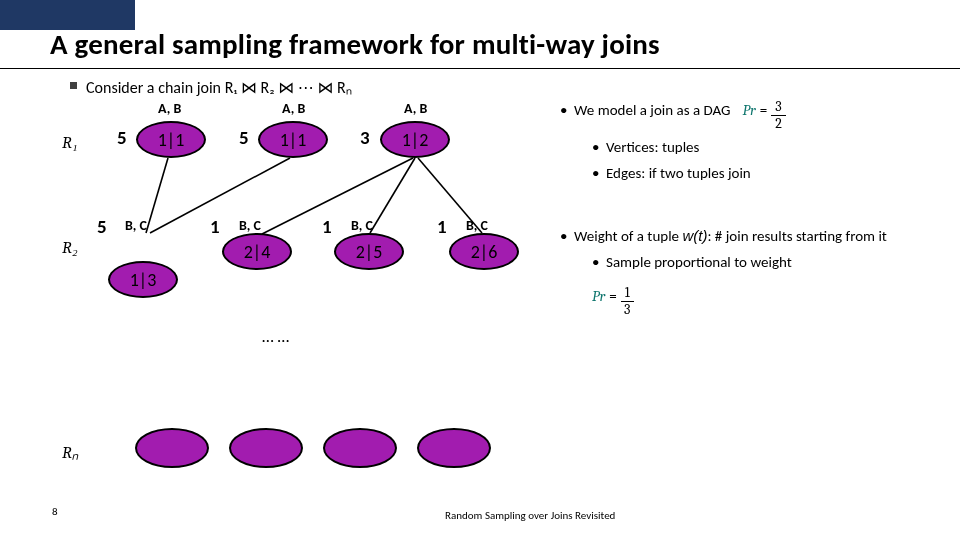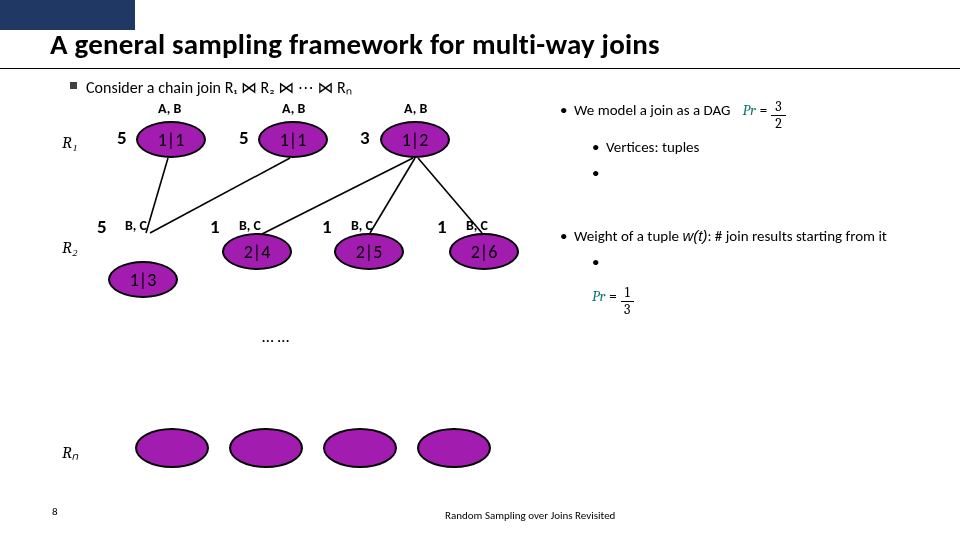--- a/index.html
+++ b/index.html
@@ -206,30 +206,32 @@
       <span class="num">3</span>
       <span class="den">2</span>
     </span>
   </div>
   <div class="row sub">
     <span class="bullet">•</span>
     <span>Vertices: tuples</span>
   </div>
   <div class="row sub">
     <span class="bullet">•</span>
+    <span>Edges: if two tuples join</span>
   </div>
   <div style="height:36px;"></div>
   <div class="row">
     <span class="bullet">•</span>
     <span>
       <span>Weight of a tuple </span><span style="font-style:italic; font-family:Liberation Sans, sans-serif;margin-top:24px;">w(t)</span><span>: # join results starting from it</span>
     </span>
   </div>
   <div class="row sub">
     <span class="bullet">•</span>
+    <span>Sample proportional to weight</span>
   </div>
   <div style="height:8px;"></div>
   <div class="row" style="margin-left:32px;">
     <span class="red">Pr</span>
     <span style="padding:0 4px;">=</span>
     <span class="frac">
       <span class="num">1</span>
       <span class="den">3</span>
     </span>
   </div>

